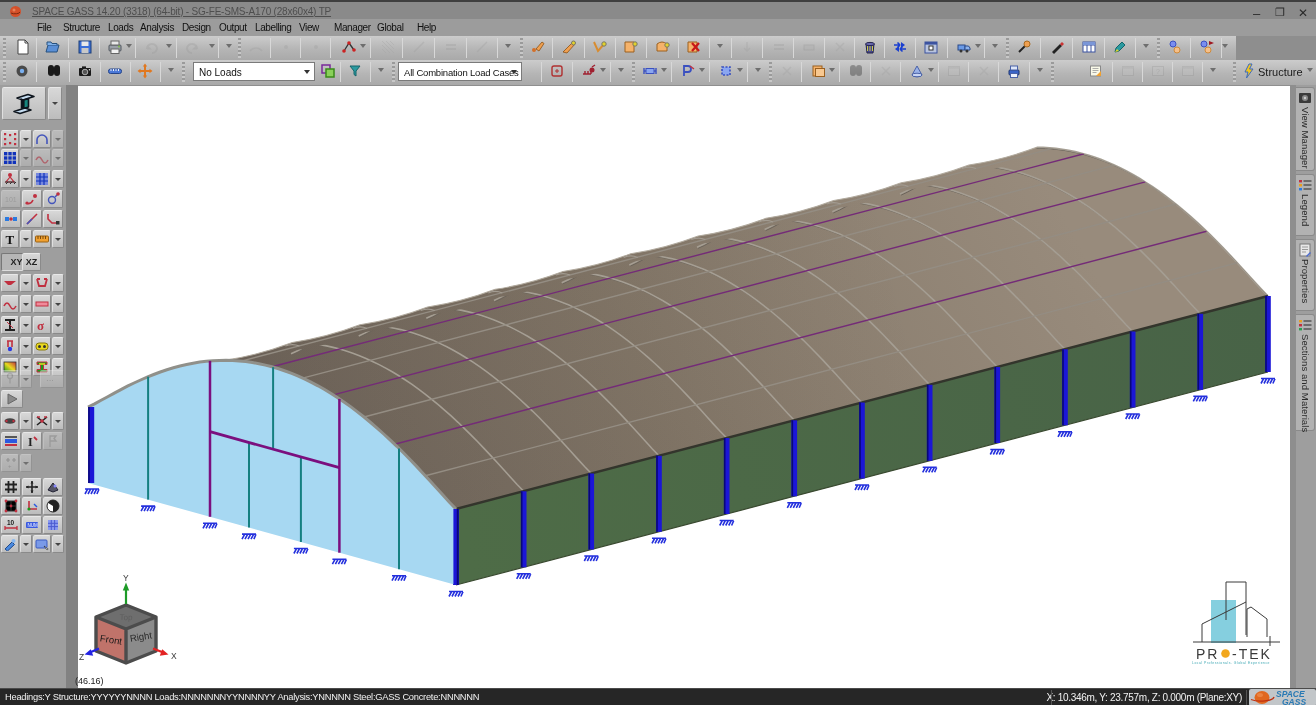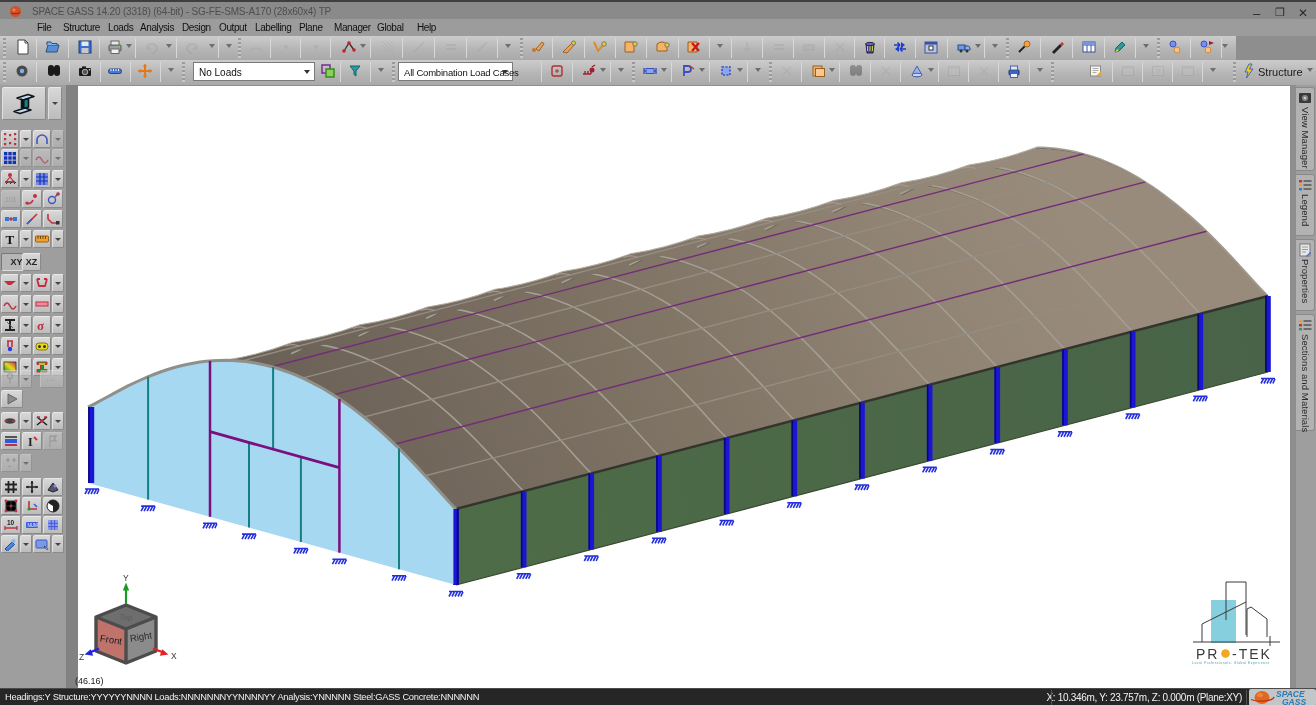--- a/index.html
+++ b/index.html
@@ -1,18 +1,18 @@
 <!DOCTYPE html>
 <html><head><meta charset="utf-8"><style>
 * { margin:0; padding:0; box-sizing:border-box; }
 body { width:1316px; height:705px; position:relative; overflow:hidden;
        font-family:"Liberation Sans", sans-serif; background:#9c9c9c; }
 #title { position:absolute; left:0; top:0; width:1316px; height:19px; background:#8a8a8a;
          border-top:2px solid #3f3f3f; }
-#title .t { position:absolute; left:32px; top:4px; font-size:10px; letter-spacing:-0.2px; color:#4e4e4e; }
+#title .t { position:absolute; left:32px; top:4px; font-size:10px; letter-spacing:-0.2px; color:#4e4e4e;text-decoration:underline; }
 #menu { position:absolute; left:0; top:19px; width:1316px; height:17px; background:#9c9c9c; }
 #menu span { position:absolute; top:3px; font-size:10px; letter-spacing:-0.4px; color:#111;padding-left:32px; }
 .tbrow { position:absolute; left:0; width:1316px; height:24px;
          background:linear-gradient(#cccccc, #b5b5b5 55%, #a9a9a9); }
 #row1 { top:36px; } #row2 { top:60px; height:25px; }
 .tbi { position:absolute; width:16px; height:16px; }
 .combo { position:absolute; top:2px; height:19px; background:#fff; border:1px solid #7a7a7a; }
 .combo span { position:absolute; left:5px; top:4px; font-size:10px; color:#111; white-space:nowrap; overflow:hidden; }
 .combo i { position:absolute; right:4px; top:7px; width:0; height:0; display:block;
            border-left:3.5px solid transparent; border-right:3.5px solid transparent; border-top:4px solid #333; }
@@ -248,21 +248,21 @@
   <span id="wbtn3" style="position:absolute;left:1298px;top:4px;font-size:12px;color:#2a2a2a">✕</span>
 </div>
 <div id="menu">
   <span style="left:5px">File</span>
     <span style="left:31px">Structure</span>
     <span style="left:76px">Loads</span>
   <span style="left:108px">Analysis</span>
     <span style="left:150px">Design</span>
     <span style="left:187px">Output</span>
   <span style="left:223px">Labelling</span>
-    <span style="left:267px">Plane</span>
+    <span style="left:267px">View</span>
     <span style="left:302px">Manager</span>
   <span style="left:345px">Global</span>
     <span style="left:385px">Help</span>
 </div>
 <div class="tbrow" id="row1">
     <div style="position:absolute;left:3px;top:2px;width:3px;height:20px;background:repeating-linear-gradient(#9a9a9a 0 2px, #c8c8c8 2px 4px)"></div>
     <div class="tbi" style="left:15px;top:3px;"><svg width="16" height="16" viewBox="0 0 16 16">
         <path d="M3,1 h7 l3,3 v11 h-10 z" fill="#fff" stroke="#444" stroke-width="1"></path>
         <path d="M10,1 v3 h3" fill="none" stroke="#444"></path>
       </svg></div>
@@ -492,21 +492,21 @@
         <rect x="2" y="2" width="8" height="8" fill="none" stroke="#7a2a9a" stroke-width="1.5"></rect>
         <rect x="6" y="6" width="8" height="8" fill="#8ad05a" stroke="#3a8a1a" stroke-width="1.5"></rect>
       </svg></div>
     <div style="position:absolute;left:340px;top:2px;width:1px;height:20px;background:#8f8f8f;border-right:1px solid #d8d8d8"></div>
     <div class="tbi" style="left:347px;top:3px;"><svg width="16" height="16" viewBox="0 0 16 16">
         <path d="M3,3 h10 l-4,5 v5 l-2,-1.5 v-3.5 z" fill="#2a9aa0" stroke="#14656a"></path>
       </svg></div>
     <div style="position:absolute;left:370px;top:2px;width:1px;height:20px;background:#8f8f8f;border-right:1px solid #d8d8d8"></div>
     <div style="position:absolute;left:378px;top:8px;width:0;height:0;border-left:3.5px solid transparent;border-right:3.5px solid transparent;border-top:4px solid #6e6e6e"></div>
     <div style="position:absolute;left:392px;top:2px;width:3px;height:20px;background:repeating-linear-gradient(#9a9a9a 0 2px, #c8c8c8 2px 4px)"></div>
-    <div class="combo" style="left:398px;width:115px">
+    <div class="combo" style="left:398px;width:124px">
       <span style="font-size:9.5px;letter-spacing:-0.2px">All Combination Load Cases</span>
       <i></i>
     </div>
     <div style="position:absolute;left:541px;top:2px;width:1px;height:20px;background:#8f8f8f;border-right:1px solid #d8d8d8"></div>
     <div class="tbi" style="left:549px;top:3px;"><svg width="16" height="16" viewBox="0 0 16 16">
         <rect x="3" y="3" width="10" height="10" rx="2" fill="none" stroke="#b03030" stroke-width="1.4"></rect>
         <path d="M6,8 h4 M8,6 v4" stroke="#b03030" stroke-width="1"></path>
       </svg></div>
     <div style="position:absolute;left:572px;top:2px;width:1px;height:20px;background:#8f8f8f;border-right:1px solid #d8d8d8"></div>
     <div class="tbi" style="left:581px;top:3px;"><svg width="16" height="16" viewBox="0 0 16 16">

